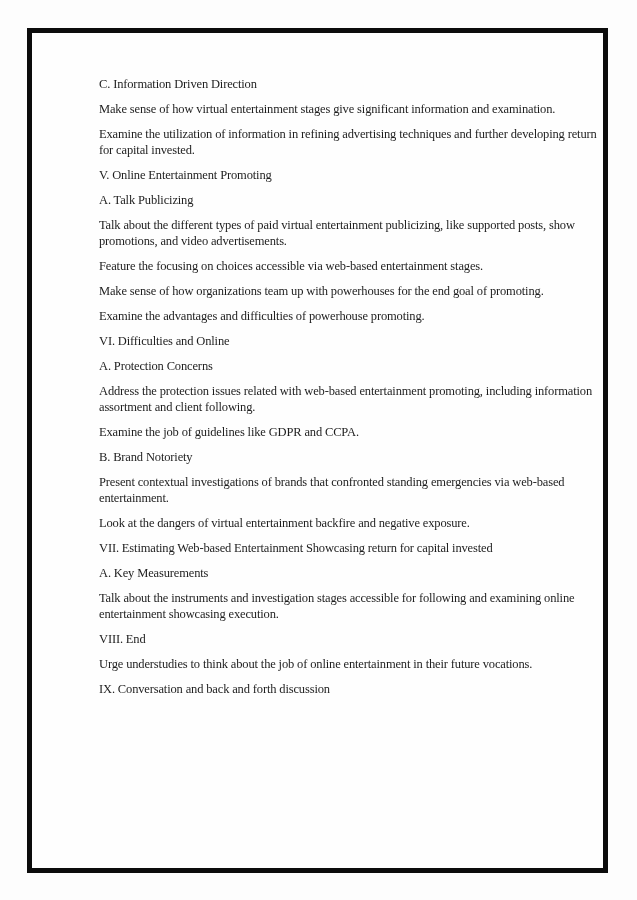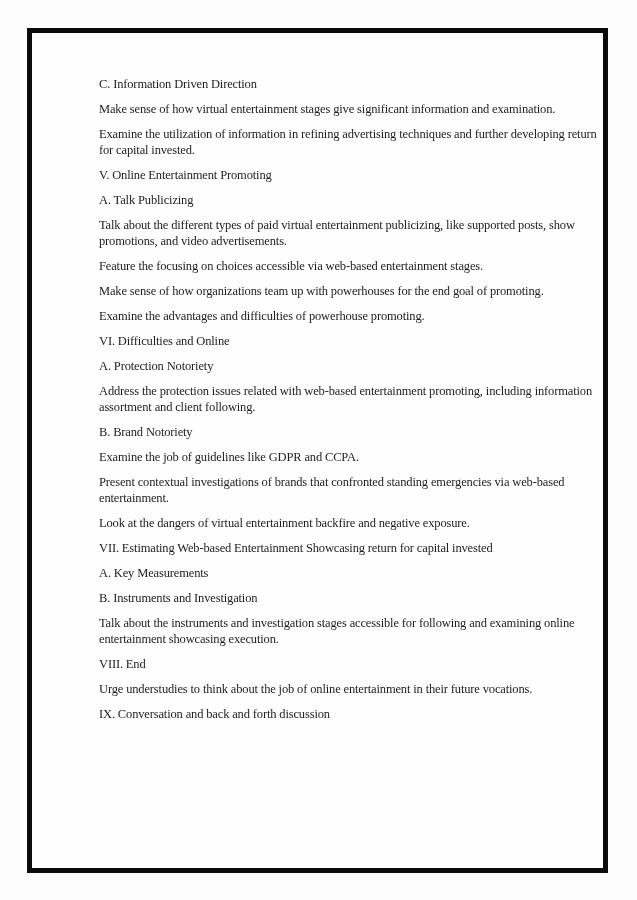--- a/index.html
+++ b/index.html
@@ -50,27 +50,26 @@
   <p>C. Information Driven Direction</p>
       <p>Make sense of how virtual entertainment stages give significant information and examination.</p>
       <p>Examine the utilization of information in refining advertising techniques and further developing return for capital invested.</p>
       <p>V. Online Entertainment Promoting</p>
       <p>A. Talk Publicizing</p>
       <p>Talk about the different types of paid virtual entertainment publicizing, like supported posts, show promotions, and video advertisements.</p>
       <p>Feature the focusing on choices accessible via web-based entertainment stages.</p>
       <p>Make sense of how organizations team up with powerhouses for the end goal of promoting.</p>
       <p>Examine the advantages and difficulties of powerhouse promoting.</p>
       <p>VI. Difficulties and Online</p>
-      <p>A. Protection Notoriety</p>
+      <p>A. Protection Concerns</p>
       <p>Address the protection issues related with web-based entertainment promoting, including information assortment and client following.</p>
+      <p>Examine the job of guidelines like GDPR and CCPA.</p>
       <p>B. Brand Notoriety</p>
-      <p>Examine the job of guidelines like GDPR and CCPA.</p>
       <p>Present contextual investigations of brands that confronted standing emergencies via web-based entertainment.</p>
       <p>Look at the dangers of virtual entertainment backfire and negative exposure.</p>
       <p>VII. Estimating Web-based Entertainment Showcasing return for capital invested</p>
       <p>A. Key Measurements</p>
-      <p>B. Instruments and Investigation</p>
       <p>Talk about the instruments and investigation stages accessible for following and examining online entertainment showcasing execution.</p>
       <p>VIII. End</p>
       <p>Urge understudies to think about the job of online entertainment in their future vocations.</p>
       <p>IX. Conversation and back and forth discussion</p>
     </div>
 </div>
 
 </body></html>

